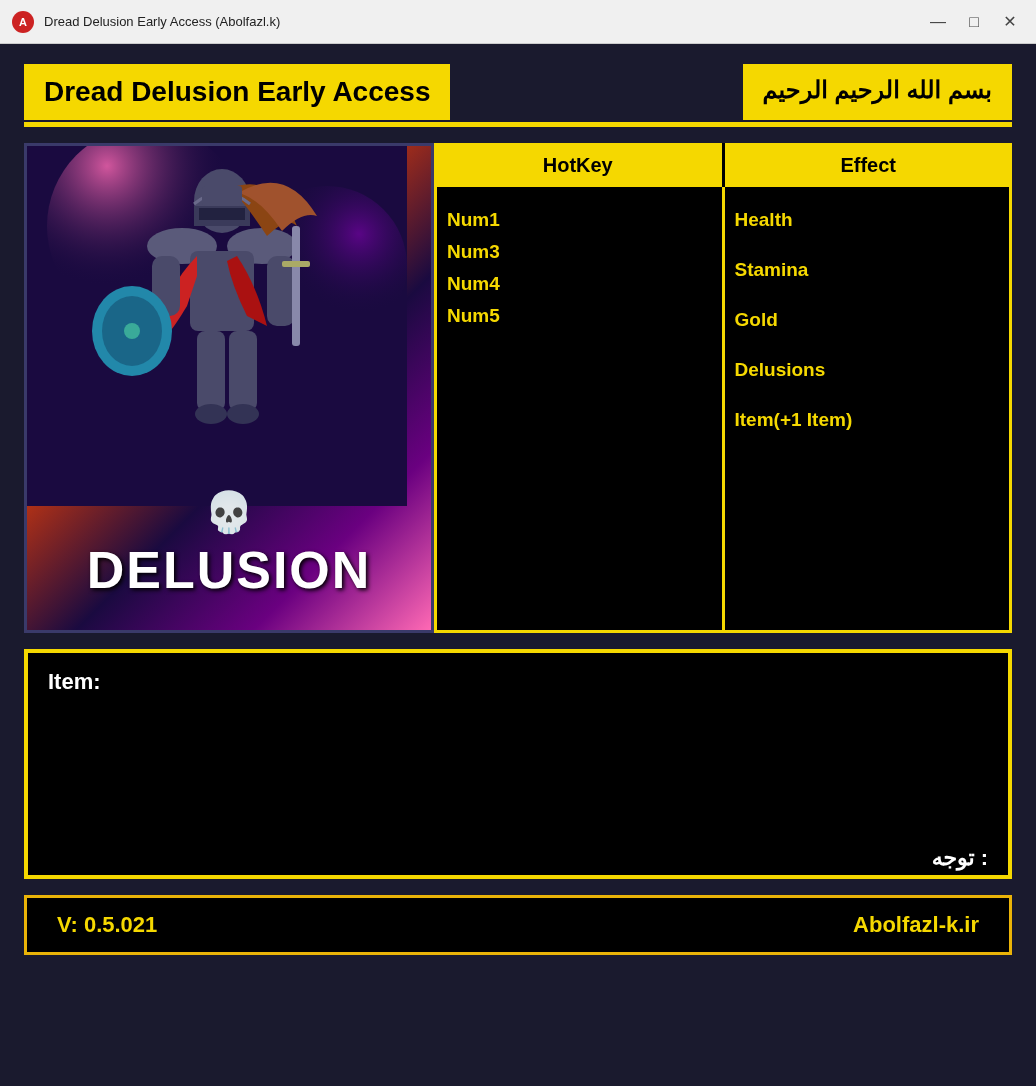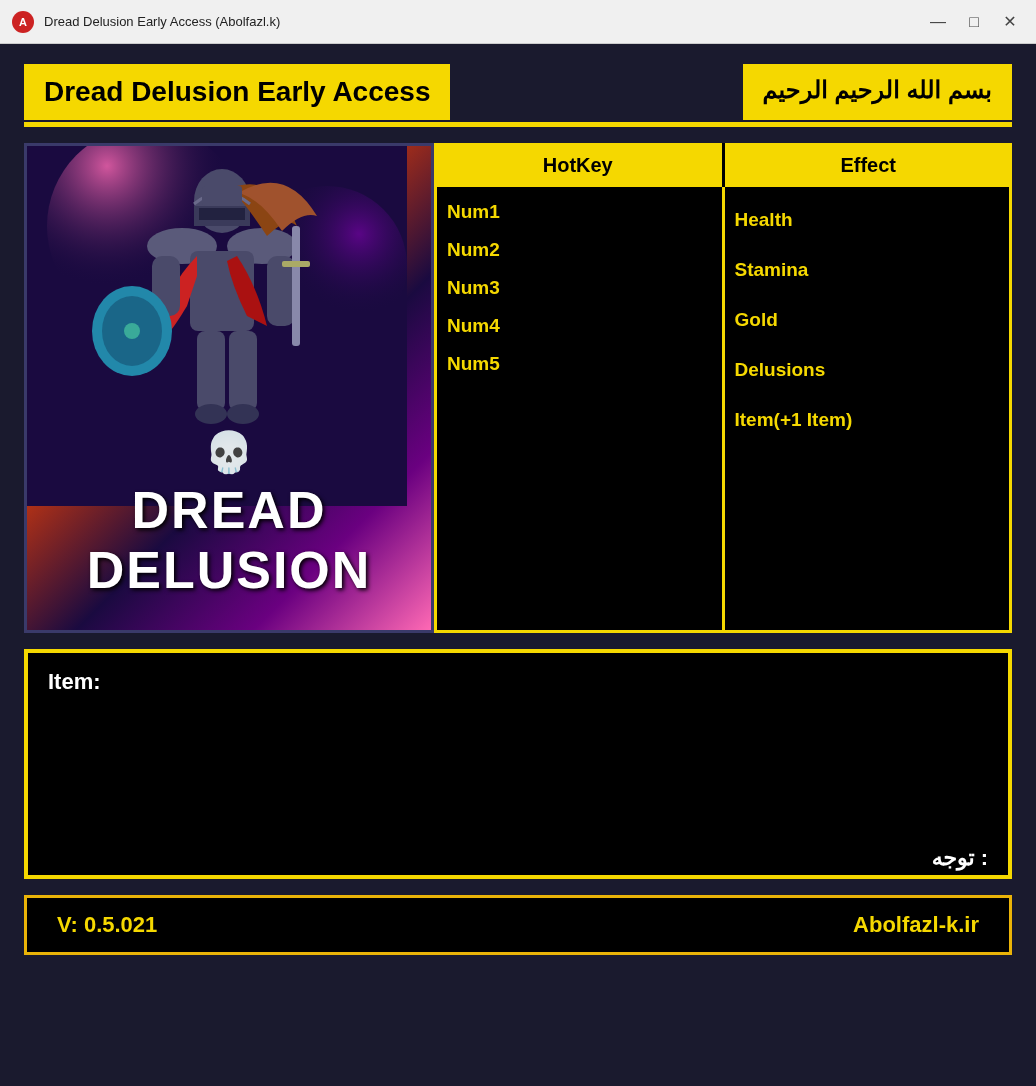--- a/index.html
+++ b/index.html
@@ -189,24 +189,24 @@
       display: flex;
       flex: 1;
       background: #000;
       border: 3px solid #f5d800;
       border-top: none;
     }
 
     .table-col-hotkey {
       flex: 1;
       border-right: 3px solid #f5d800;
-      padding: 12px 10px;
+      padding: 20px 10px;
       display: flex;
       flex-direction: column;
-      gap: 12px;
+      gap: 6px;
     }
 
     .table-col-effect {
       flex: 1;
       padding: 20px 10px;
       display: flex;
       flex-direction: column;
       gap: 24px;
     }
 
@@ -383,35 +383,33 @@
           <ellipse cx="216" cy="268" rx="16" ry="10" fill="#333355"></ellipse>
 
           <path d="M210 40 Q250 30 270 80 Q260 70 240 90 Q220 60 210 50Z" fill="#8b4513"></path>
           <path d="M215 45 Q260 20 290 70 Q275 65 255 85 Q235 55 215 48Z" fill="#a0522d"></path>
 
           <path d="M167 58 Q195 35 223 58" stroke="#6a6a8a" stroke-width="3" fill="none"></path>
           <rect x="175" y="40" width="40" height="20" rx="3" fill="#4a4a6a"></rect>
         </svg>
         <div class="game-title-overlay" style="position:relative;z-index:2;">
           <span class="skull-icon">💀</span>
-          <span class="game-title-line1">DREAD</span>
           <span class="game-title-line2">DELUSION</span>
         </div>
       </div>
     </div>
 
     <div class="table-area">
       <div class="table-header">
         <div class="table-header-hotkey">HotKey</div>
         <div class="table-header-effect">Effect</div>
       </div>
       <div class="table-body">
         <div class="table-col-hotkey">
           <span class="hotkey-item">Num1</span>
-          <span class="hotkey-item">Num2</span>
           <span class="hotkey-item">Num3</span>
           <span class="hotkey-item">Num4</span>
           <span class="hotkey-item">Num5</span>
         </div>
         <div class="table-col-effect">
           <span class="effect-item">Health</span>
           <span class="effect-item">Stamina</span>
           <span class="effect-item">Gold</span>
           <span class="effect-item">Delusions</span>
           <span class="effect-item">Item(+1 Item)</span>

